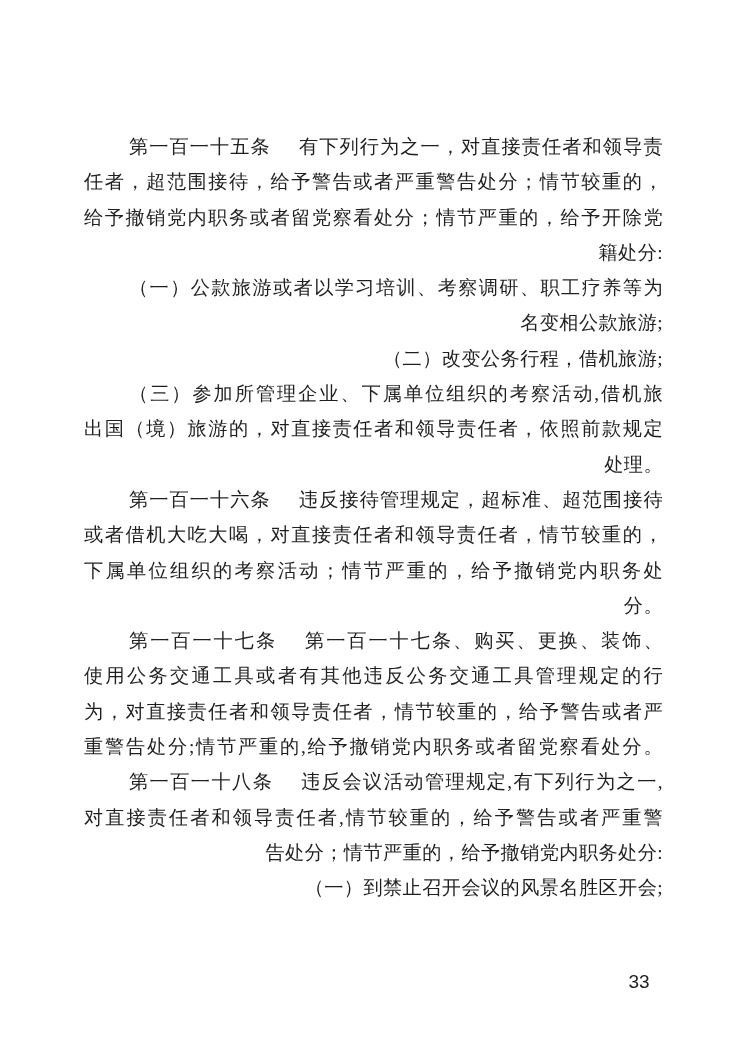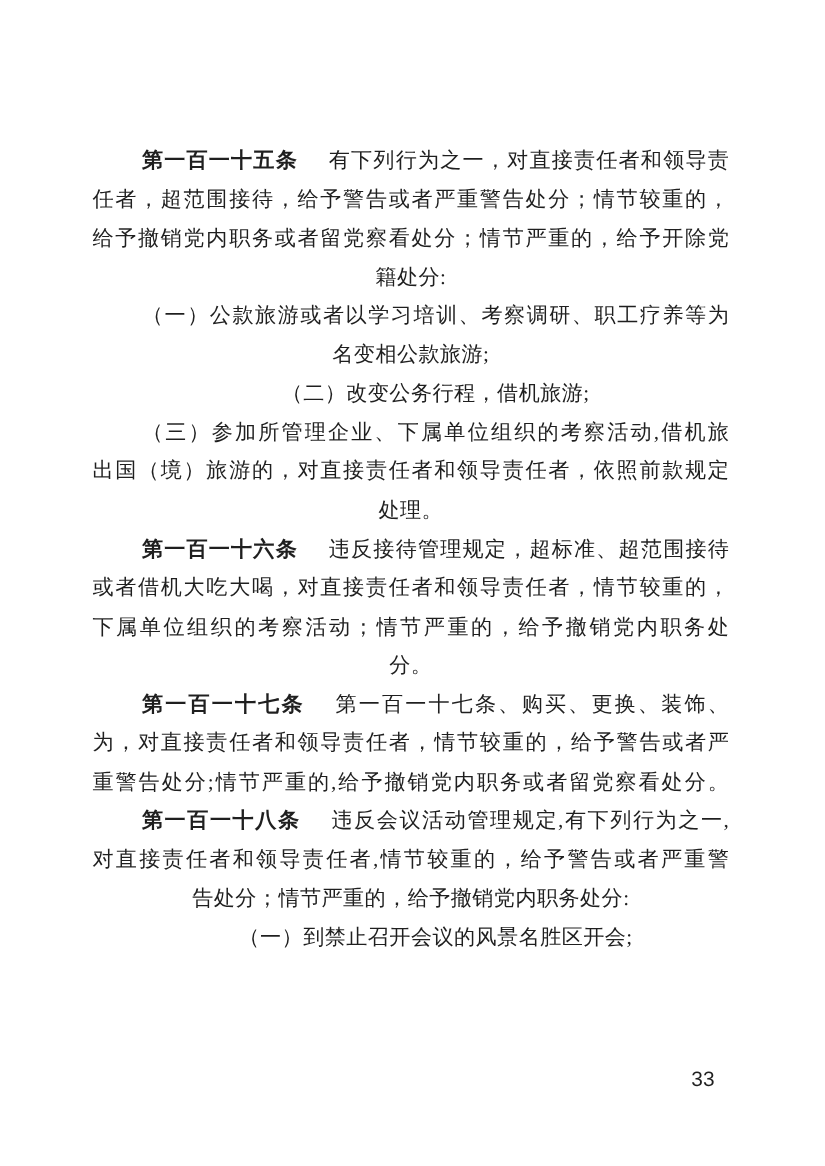--- a/index.html
+++ b/index.html
@@ -21,33 +21,33 @@
     left: 84px;
     top: 129px;
     width: 579px;
   }
   .line {
     font-size: 19.2px;
     height: 35.3px;
     line-height: 35.3px;
     letter-spacing: 0.4px;
     white-space: nowrap;
-    text-align: center;
+    text-align: right;
   }
   .line.just {
     white-space: normal;
     text-align: justify;
     text-align-last: justify;
     overflow: hidden;
   }
   .line.ind {
     text-indent: 45px;
   }
   .term {
-    font-weight: bold;
+    font-weight: normal;
     margin-right: 28px;
     text-indent: 0;
   }
   .page-number {
     position: absolute;
     left: 620px;
     top: 970px;
     width: 38px;
     height: 24px;
     line-height: 24px;
@@ -70,20 +70,21 @@
       <div class="line"><span>名变相公款旅游;</span></div>
       <div class="line ind"><span>（二）改变公务行程，借机旅游;</span></div>
       <div class="line just ind"><span>（三）参加所管理企业、下属单位组织的考察活动,借机旅游。</span></div>
       <div class="line just"><span>出国（境）旅游的，对直接责任者和领导责任者，依照前款规定</span></div>
       <div class="line"><span>处理。</span></div>
       <div class="line just ind"><span class="term">第一百一十六条</span><span>违反接待管理规定，超标准、超范围接待</span></div>
       <div class="line just"><span>或者借机大吃大喝，对直接责任者和领导责任者，情节较重的，</span></div>
       <div class="line just"><span>下属单位组织的考察活动；情节严重的，给予撤销党内职务处</span></div>
       <div class="line"><span>分。</span></div>
       <div class="line just ind"><span class="term">第一百一十七条</span><span>第一百一十七条、购买、更换、装饰、</span></div>
+      <div class="line just"><span>使用公务交通工具或者有其他违反公务交通工具管理规定的行</span></div>
       <div class="line just"><span>为，对直接责任者和领导责任者，情节较重的，给予警告或者严</span></div>
       <div class="line just"><span>重警告处分;情节严重的,给予撤销党内职务或者留党察看处分。</span></div>
       <div class="line just ind"><span class="term">第一百一十八条</span><span>违反会议活动管理规定,有下列行为之一,</span></div>
       <div class="line just"><span>对直接责任者和领导责任者,情节较重的，给予警告或者严重警</span></div>
       <div class="line"><span>告处分；情节严重的，给予撤销党内职务处分:</span></div>
       <div class="line ind"><span>（一）到禁止召开会议的风景名胜区开会;</span></div>
     </div>
   <div class="page-number">33</div>
 </div>
 

